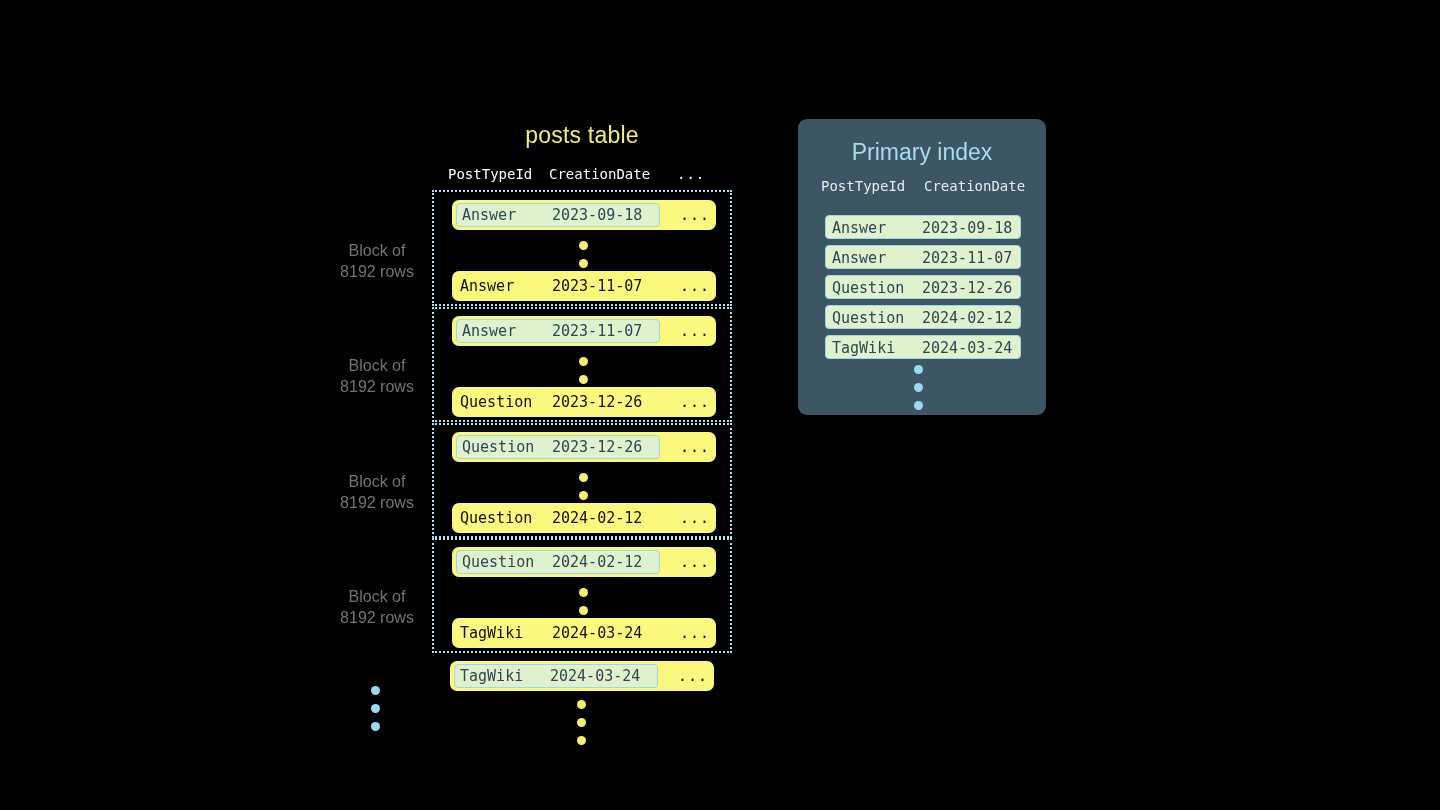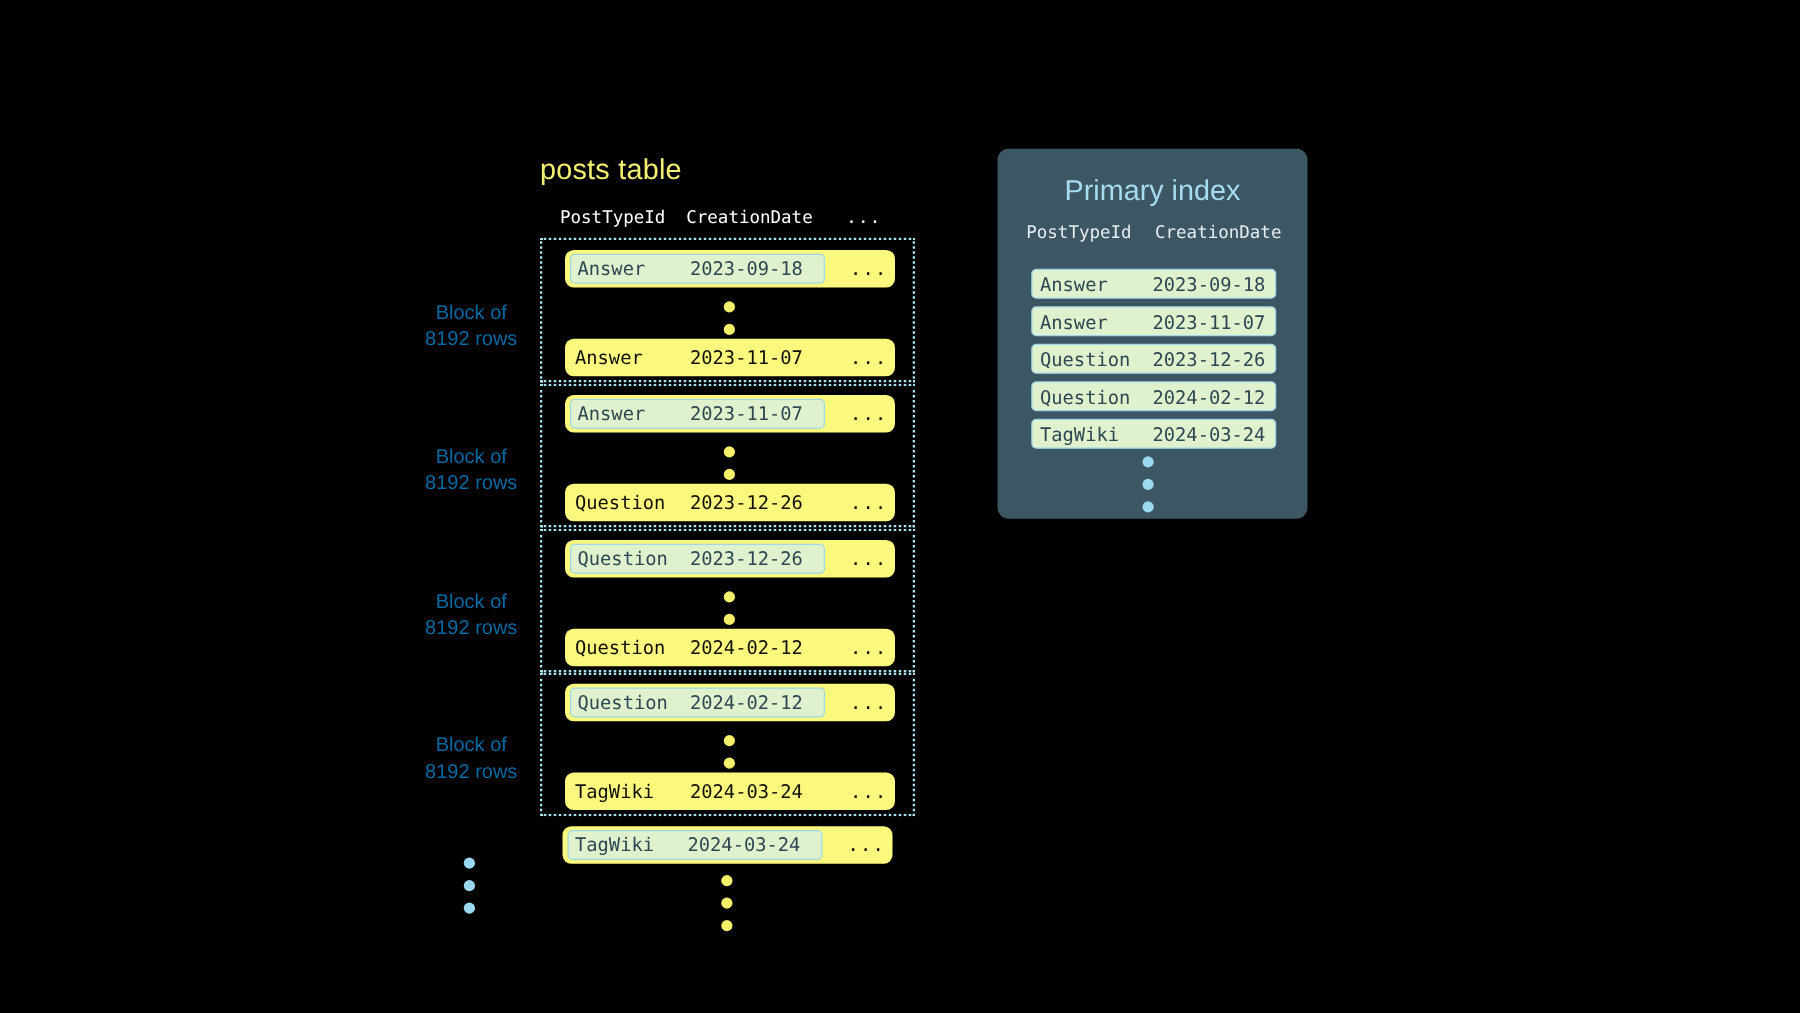--- a/index.html
+++ b/index.html
@@ -22,20 +22,21 @@
     width: 1440px; height: 810px;
   }
 
   
 
   .posts-title {
     position: absolute;
     left: 432px;
     top: 122px;
     width: 300px;
+    text-align: center;
     font-size: 23px;
     color: #f2ee72;
     font-family: "Liberation Sans", sans-serif;
     letter-spacing: 0.2px;
   }
 
   .posts-colheads {
     position: absolute;
     left: 432px;
     top: 166px;
@@ -57,21 +58,21 @@
     border: 2px dotted #a8e4f2;
     border-radius: 1px;
   }
 
   .block-label {
     position: absolute;
     width: 150px;
     text-align: center;
     font-size: 16px;
     line-height: 21px;
-    color: #0369a1;
+    color: #737373;
     font-family: "Liberation Sans", sans-serif;
   }
 
   
   .row {
     position: absolute;
     left: 18px;
     width: 264px;
     height: 30px;
     background: #fbf87e;

